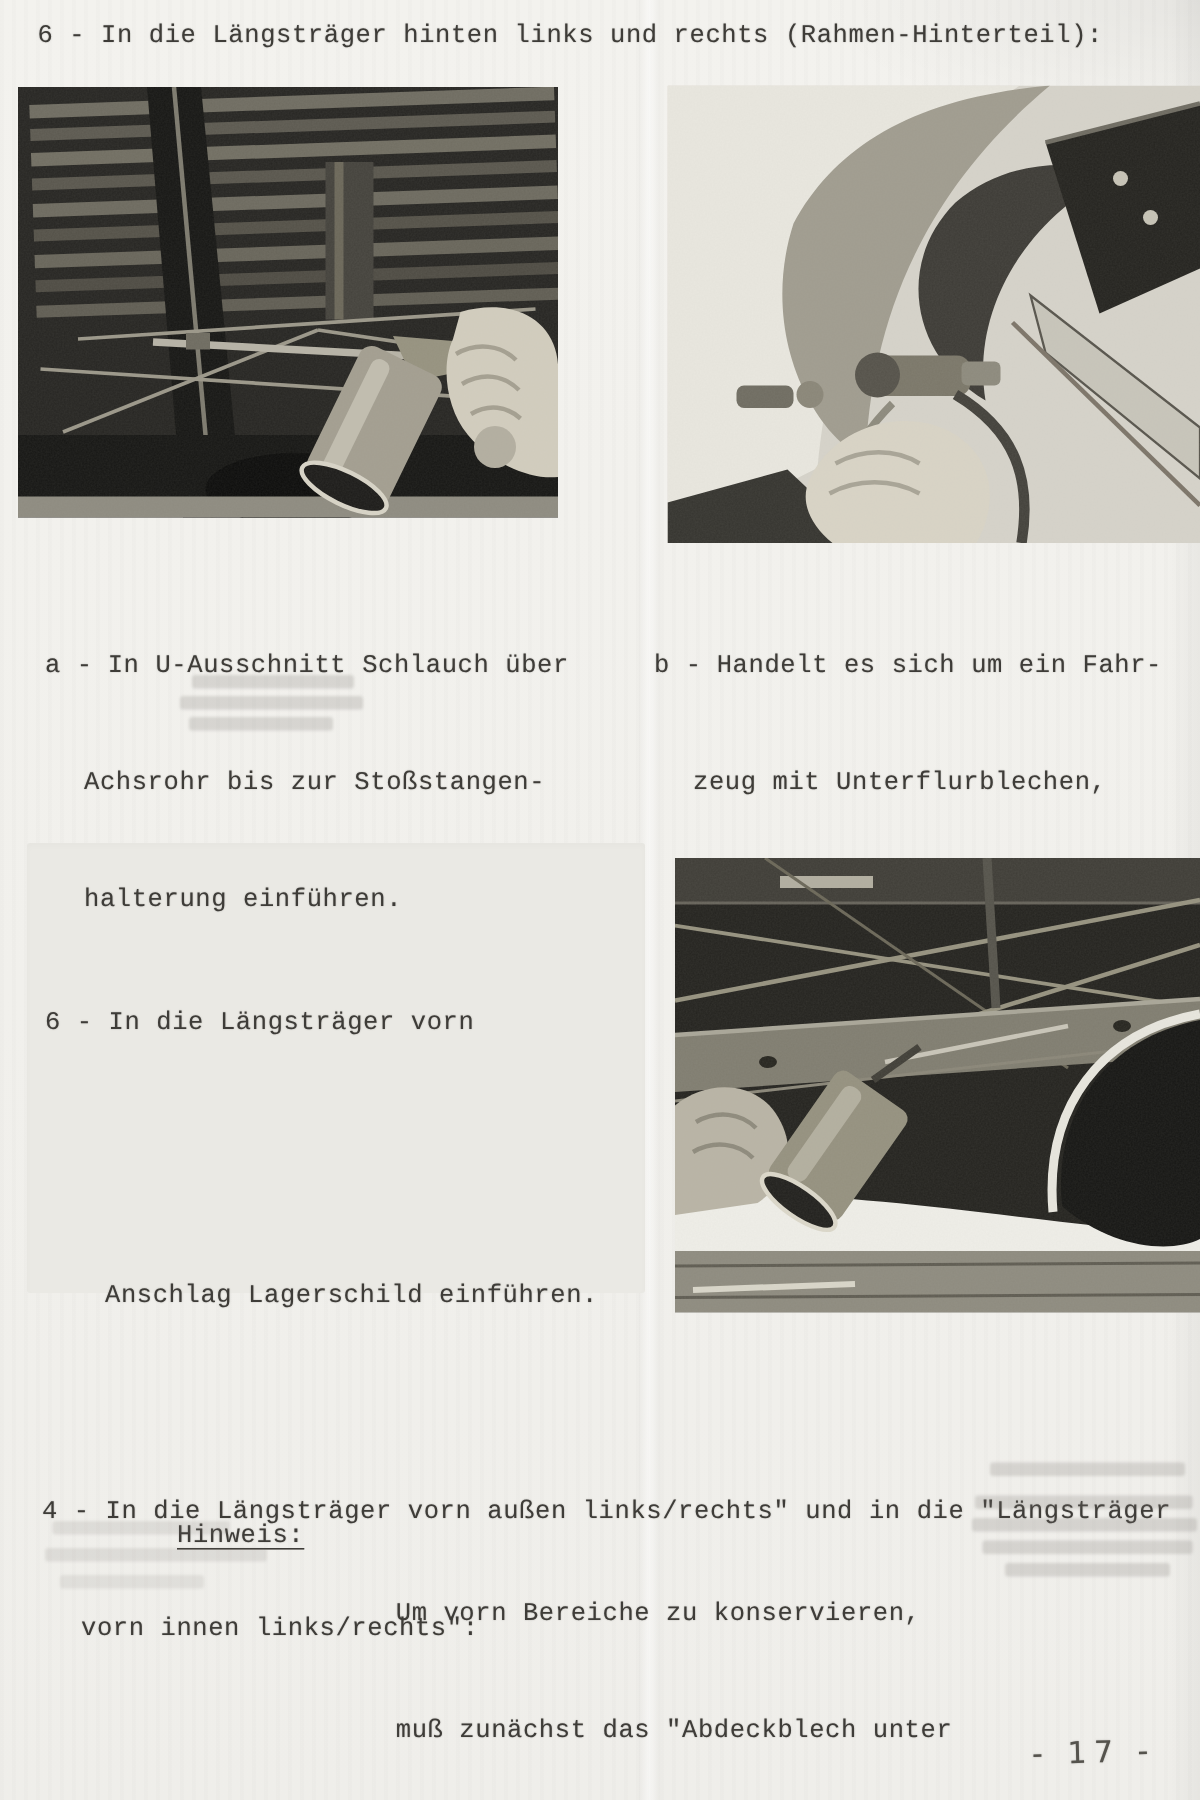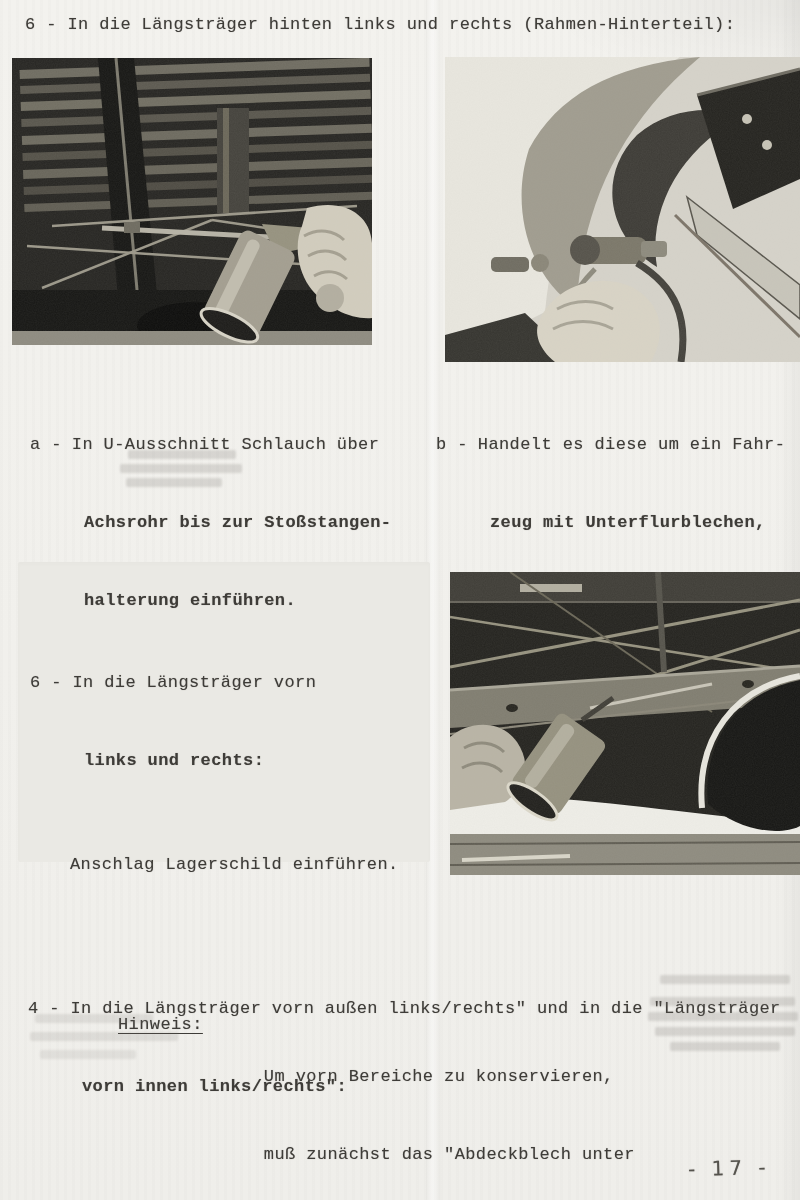--- a/index.html
+++ b/index.html
@@ -14,21 +14,21 @@
     font-family:"Liberation Mono","DejaVu Sans Mono",monospace;
     color:#3e3c38;
   }
   .txt{
     position:absolute;
     font-size:17px;line-height:26px;letter-spacing:.4px;
     white-space:pre;
     text-shadow:0 0 1px rgba(62,60,56,.4);
   }
   .tline{white-space:pre;}
-  .indent{margin-left:54px;font-weight:bold;}
+  .indent{margin-left:26px;}
   .lbl{margin-right:10px;}
   .note-wrap{display:flex;}
   .note-label{text-decoration:underline;text-underline-offset:4px;}
   .note-lines{margin-left:61px;}
   .photo{position:absolute;display:block;}
   .ghost-block{
     position:absolute;left:18px;top:562px;width:412px;height:300px;
     background:#eae9e4;border-radius:2px;
     box-shadow:inset 0 2px 4px rgba(0,0,0,0.02);
   }
@@ -155,35 +155,34 @@
     <rect width="355" height="305" filter="url(#gB)"></rect>
   </svg>
 
   <div class="txt" style="left:30px;top:380px;">
     <div class="tline"><span class="lbl">a -</span><span>In U-Ausschnitt Schlauch über</span></div>
     <div class="tline indent">Achsrohr bis zur Stoßstangen-</div>
     <div class="tline indent">halterung einführen.</div>
   </div>
 
   <div class="txt" style="left:436px;top:380px;">
-    <div class="tline"><span class="lbl">b -</span><span>Handelt es diese um ein Fahr-</span></div>
+    <div class="tline"><span class="lbl">b -</span><span>Handelt es sich um ein Fahr-</span></div>
     <div class="tline indent">zeug mit Unterflurblechen,</div>
     <div class="tline indent">so ist von hinten durch die</div>
     <div class="tline indent">gezeigte Öffnung der Schlauch</div>
     <div class="tline indent">mit Runddüse bis zum Anschlag</div>
     <div class="tline indent">einzuführen.</div>
   </div>
 
   <div class="ghost" style="left:128px;top:450px;width:108px;"></div>
   <div class="ghost" style="left:120px;top:464px;width:122px;"></div>
   <div class="ghost" style="left:126px;top:478px;width:96px;"></div>
 
   <div class="txt" style="left:30px;top:618px;">
     <div class="tline">6 - In die Längsträger vorn</div>
-    <div class="tline indent">links und rechts:</div>
   </div>
 
   <svg class="photo" style="left:450px;top:572px;" width="350" height="303" viewBox="0 0 350 303">
     <defs>
       <filter id="gC">
           <feTurbulence type="fractalNoise" baseFrequency="0.9" numOctaves="2" result="n"></feTurbulence>
         <feColorMatrix in="n" type="matrix" values="0 0 0 0 0.5 0 0 0 0 0.5 0 0 0 0 0.45 0 0 0 0.10 0"></feColorMatrix>
         </filter>
     </defs>
     <rect width="350" height="303" fill="#24231f"></rect>

